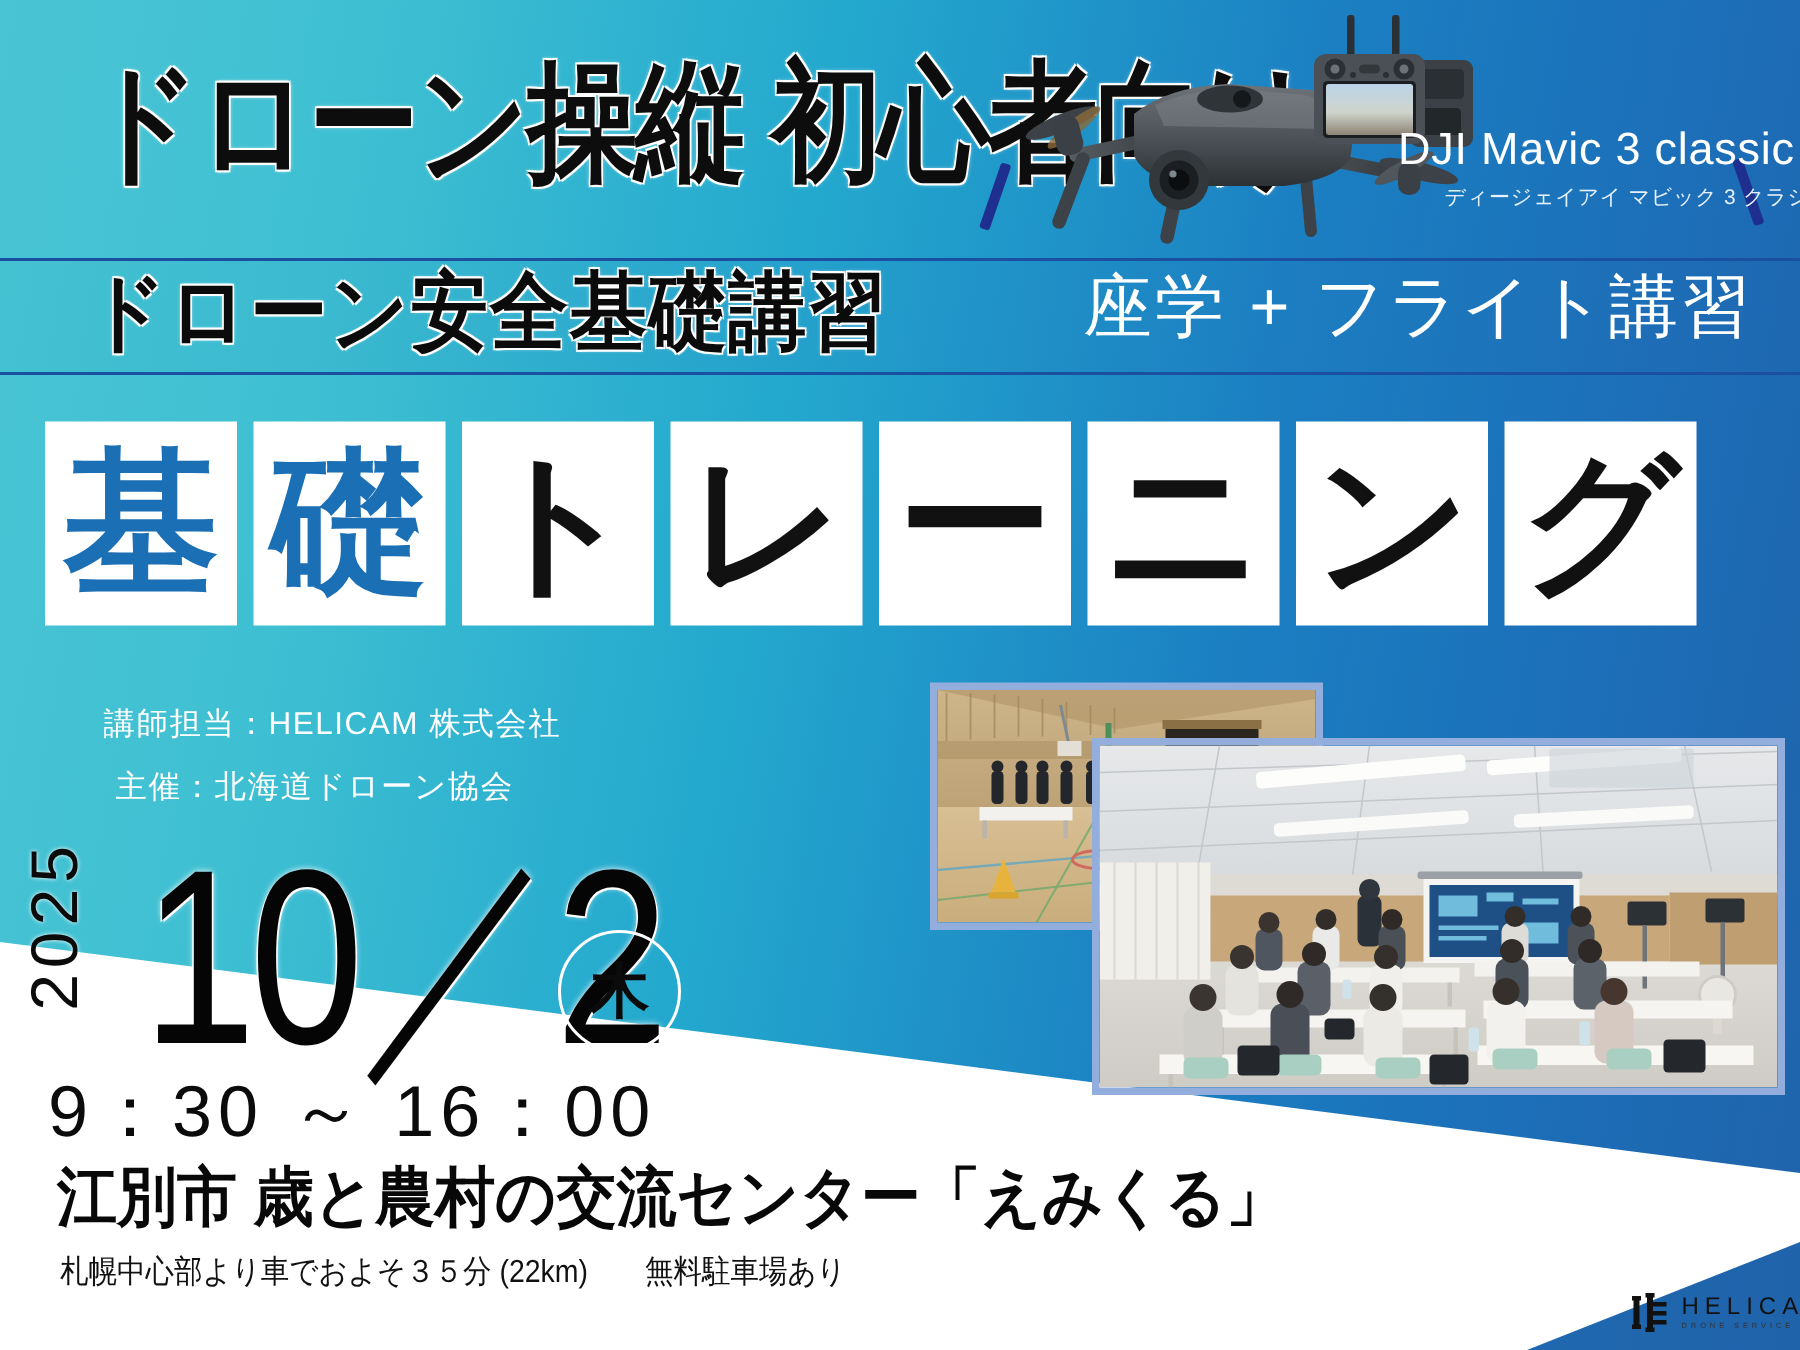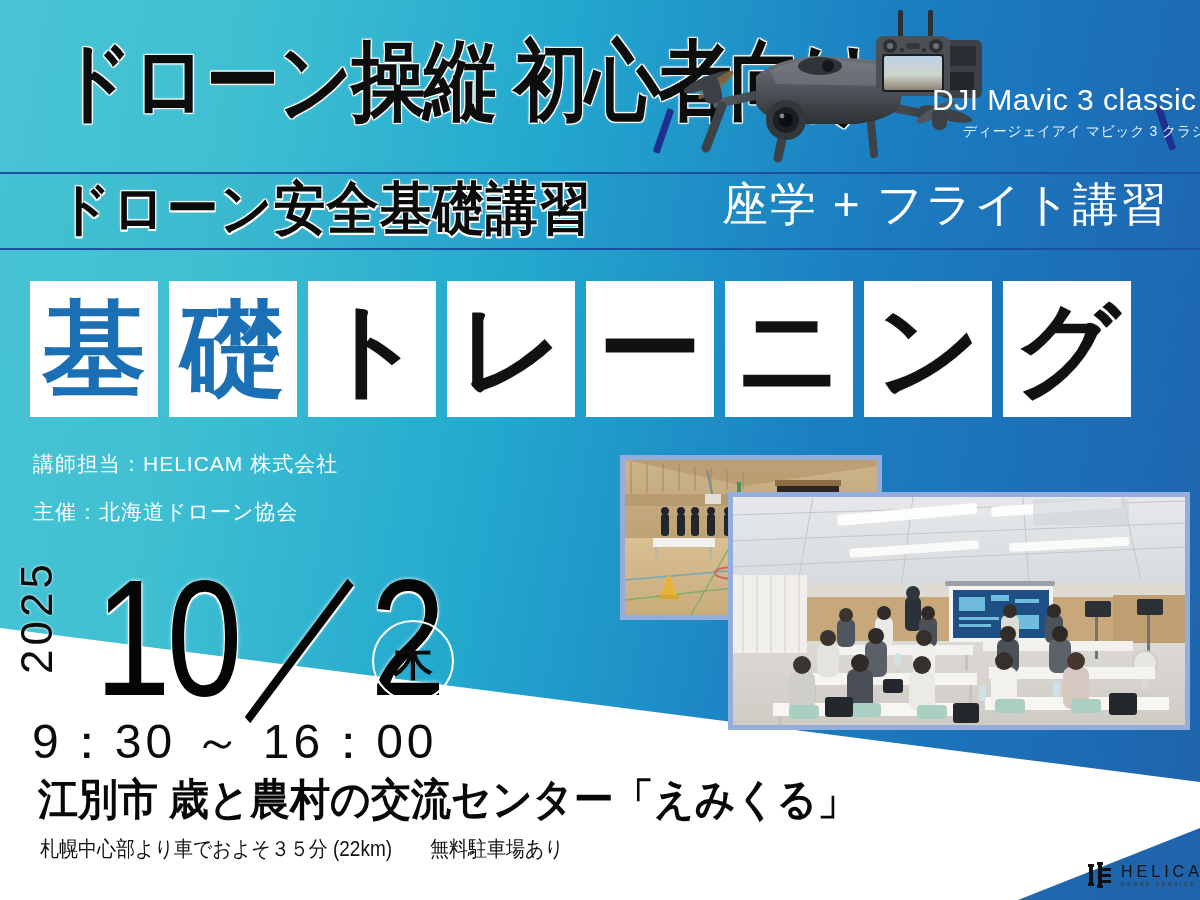--- a/index.html
+++ b/index.html
@@ -82,22 +82,22 @@
     display:flex;align-items:center;justify-content:center;
     font-size:104px;font-weight:bold;line-height:1;color:#111111;
     box-shadow:0 0 0 0 rgba(0,0,0,0);
   }
 
   
   .credit{
     position:absolute;left:33px;font-size:21px;color:#ffffff;letter-spacing:1px;
     white-space:nowrap;line-height:1;
   }
-  .credit-1{top:453px;}
-  .credit-2{top:501px;}
+  .credit-1{top:472px;margin-left:36px;}
+  .credit-2{top:514px;margin-left:44px;}
 
   
   .year{
     position:absolute;left:15px;top:560px;
     font-size:44px;font-weight:300;color:#0b0b0b;letter-spacing:4px;
     writing-mode:vertical-rl;text-orientation:sideways;
     transform:rotate(180deg);transform-origin:center;
     line-height:1;
     text-shadow:0 0 3px #ffffff;
   }

